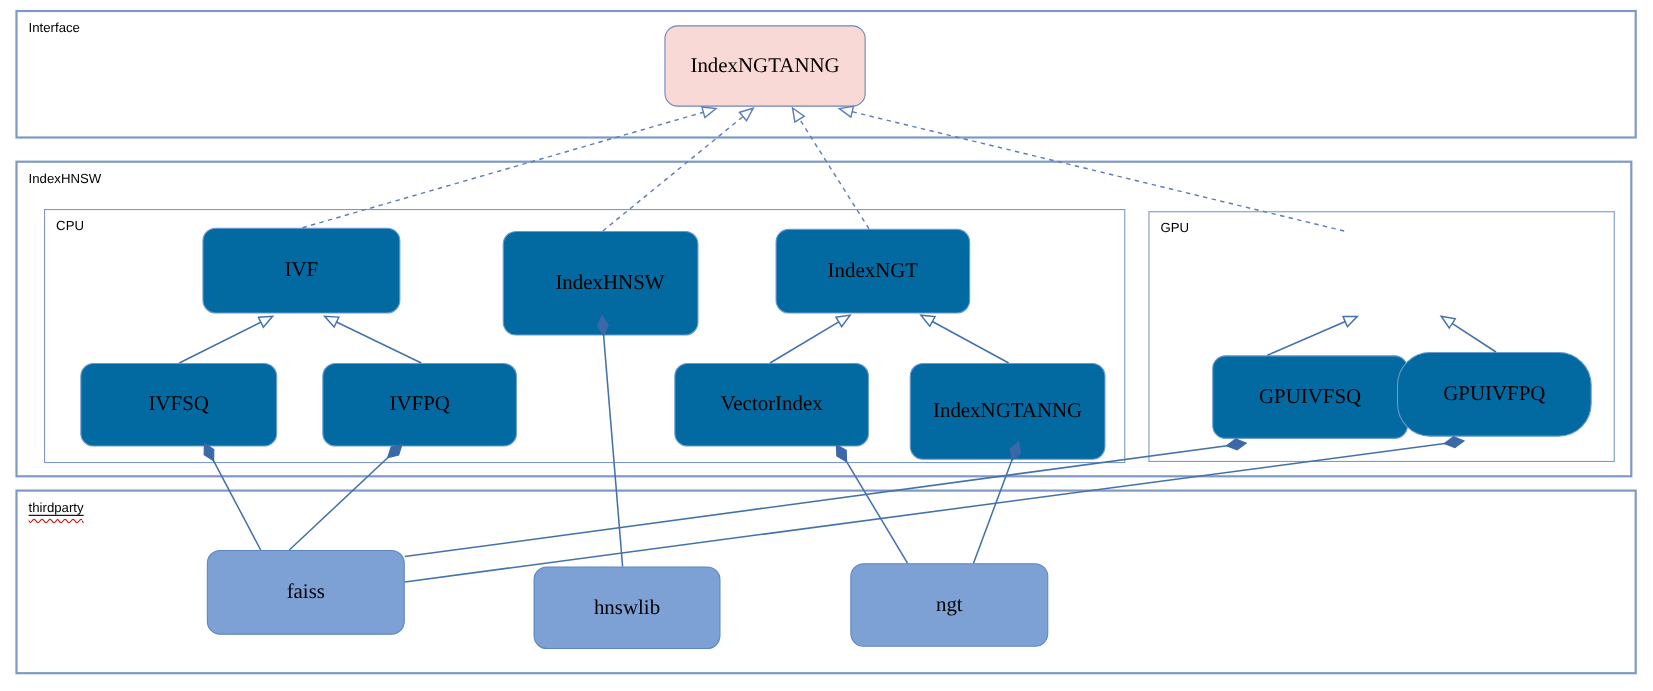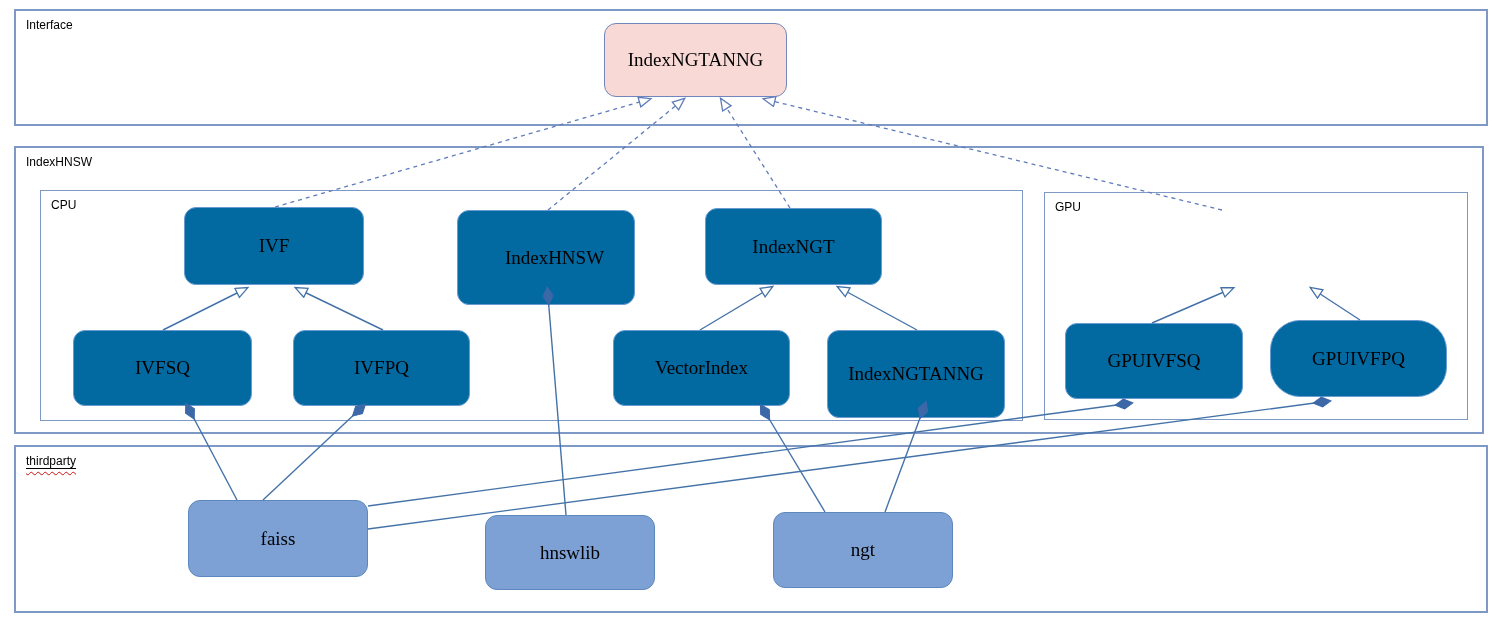--- a/index.html
+++ b/index.html
@@ -80,21 +80,21 @@
 
   <div class="node impl" style="left:613px;top:330px;width:177px;height:76px;">
     <span>VectorIndex</span>
   </div>
 
   <div class="node impl" style="left:827px;top:330px;width:178px;height:88px;justify-content:center;">
     <span>IndexNGTANNG</span>
   </div>
 
 
-  <div class="node impl" style="left:1065px;top:323px;width:178px;height:76px;">
+  <div class="node impl" style="left:1102px;top:323px;width:178px;height:76px;">
     <span>GPUIVFSQ</span>
   </div>
 
   <div class="node impl" style="left:1270px;top:320px;width:177px;height:77px;border-radius:30px;">
     <span>GPUIVFPQ</span>
   </div>
 
   <div class="node lib" style="left:188px;top:500px;width:180px;height:77px;">
     <span>faiss</span>
   </div>

